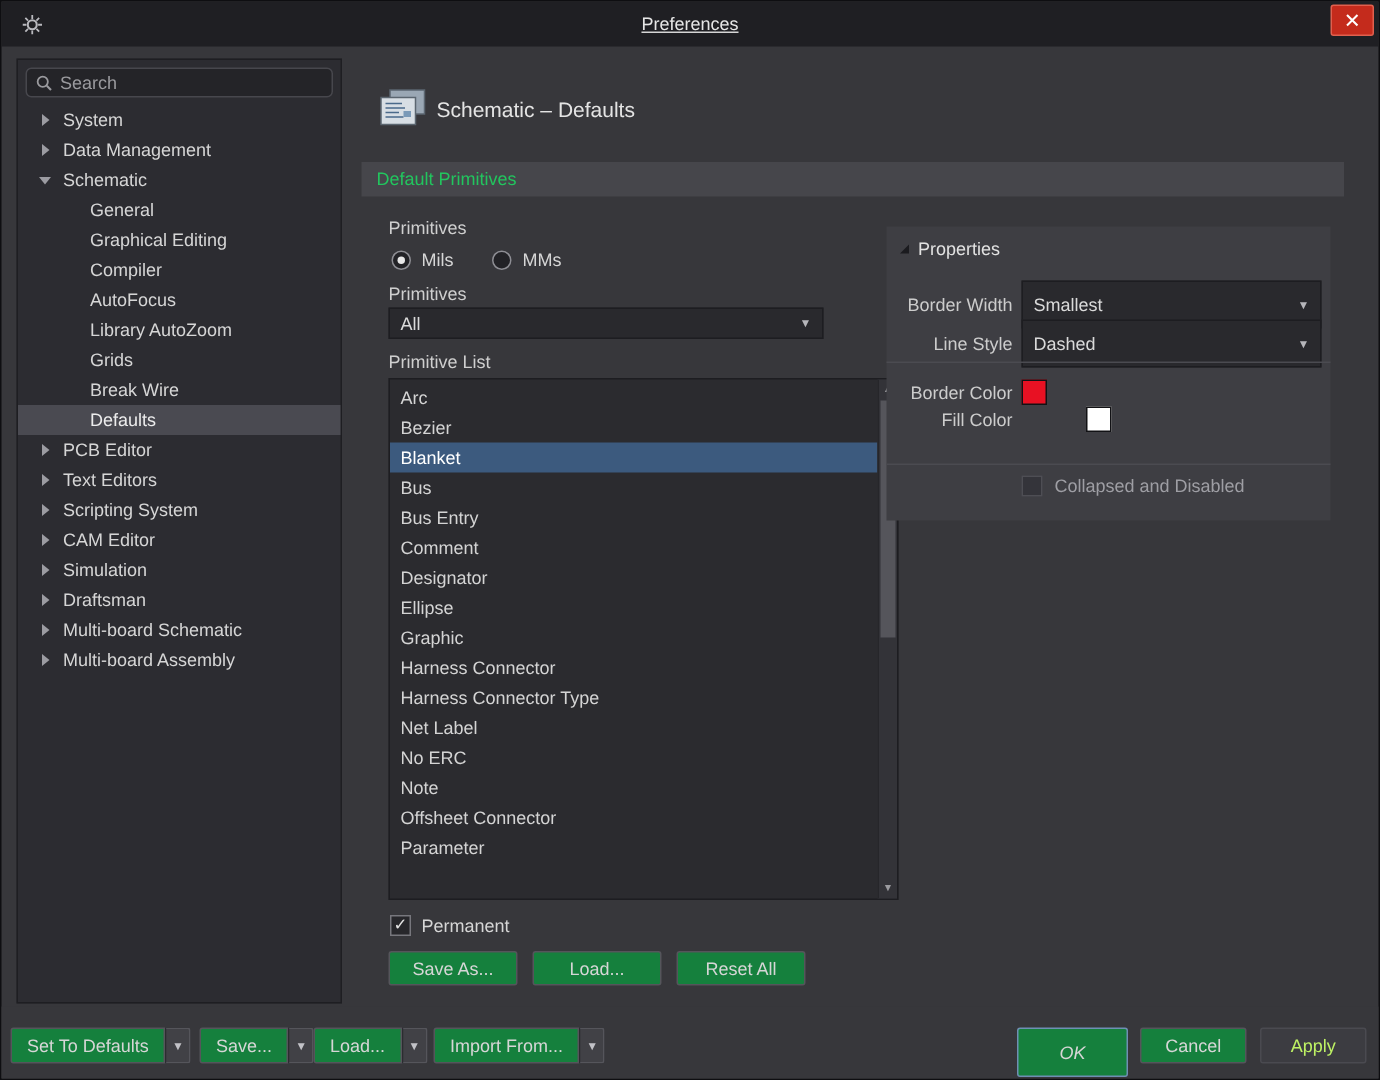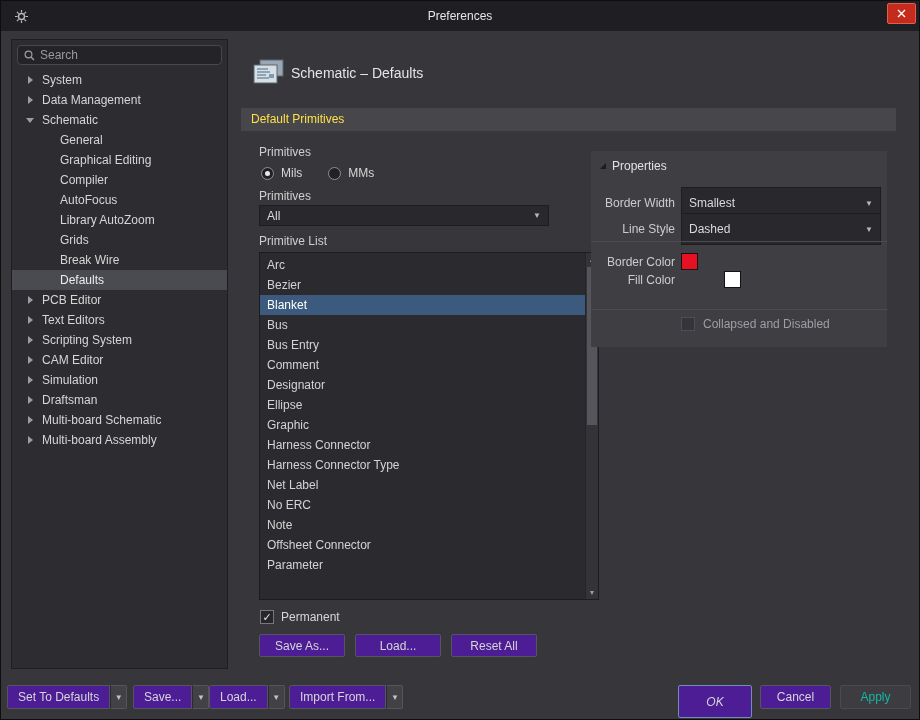--- a/index.html
+++ b/index.html
@@ -1,21 +1,21 @@
 <!DOCTYPE html>
 <html><head>
 <meta charset="utf-8">
 <style>
   * { margin:0; padding:0; box-sizing:border-box; }
   html,body { width:920px; height:720px; }
   body { font-family:"Liberation Sans",sans-serif; font-size:12px; color:#d6d6d6; background:#37373b; overflow:hidden; }
   .window { position:absolute; inset:0; border:1px solid #0e0e11; background:#37373b; }
 
   
-  .titlebar { position:absolute; top:0; left:0; right:0; height:30px; background:#1f1f23; display:flex; align-items:center; justify-content:center; }
+  .titlebar { position:absolute; top:0; left:0; right:0; height:30px; background:#1f1f23; display:flex; align-items:center; justify-content:center;text-decoration:underline; }
   .titlebar-icon { position:absolute; left:14px; top:9px; width:13px; height:13px; }
   .title-text { color:#e6e6e6; font-size:12px; }
   .close-btn { position:absolute; right:3px; top:2px; width:29px; height:21px; background:#c42b1c; border:1px solid #e0604e; border-radius:2px; display:flex; align-items:center; justify-content:center; cursor:pointer; }
 
   
   .sidebar { position:absolute; left:10px; top:38px; width:217px; height:630px; background:#2c2c31; border:1px solid #1e1e22; }
   .search-box { margin:5px; height:20px; background:#242428; border:1px solid #47474d; border-radius:4px; display:flex; align-items:center; padding:0 6px; gap:5px; }
   .search-box input { flex:1; min-width:0; background:transparent; border:none; outline:none; color:#fca5a5; font:12px "Liberation Sans",sans-serif; }
   .search-box input::placeholder { color:#9a9a9e; }
   .tree { margin-top:5px; }
@@ -24,21 +24,21 @@
   .arrow.collapsed { left:16px; top:6px; border-left:5px solid #9c9ca2; border-top:4px solid transparent; border-bottom:4px solid transparent; }
   .arrow.expanded { left:14px; top:8px; border-top:5px solid #9c9ca2; border-left:4px solid transparent; border-right:4px solid transparent; }
   .tree-item.lvl0 .t-label { margin-left:30px; }
   .tree-item.lvl1 .t-label { margin-left:48px; }
   .tree-item.selected { background:#4a4a51; color:#ececec; }
 
   
   .main { position:absolute; left:240px; top:38px; width:655px; height:630px; }
   .page-header-icon { position:absolute; left:12px; top:20px; }
   .page-title { position:absolute; left:50px; top:26px; font-size:14px; color:#e4e4e4; }
-  .section-bar { position:absolute; left:0; top:69px; width:100%; height:23px; background:#46464b; line-height:23px; padding-left:10px; color:#fde047; }
+  .section-bar { position:absolute; left:0; top:69px; width:100%; height:23px; background:#46464b; line-height:23px; padding-left:10px; color:#22c55e; }
 
   .form-label { position:absolute; color:#cfcfcf; }
   .lbl-units   { left:18px; top:106px; }
   .lbl-filter  { left:18px; top:150px; }
   .lbl-list    { left:18px; top:195px; }
 
   .radio-row { position:absolute; left:20px; top:127px; display:flex; gap:26px; align-items:center; }
   .radio { display:flex; align-items:center; gap:7px; cursor:pointer; }
   .radio-circle { width:13px; height:13px; border-radius:50%; border:1px solid #8e8e94; background:#222226; position:relative; }
   .radio-circle.checked::after { content:""; position:absolute; left:3px; top:3px; width:5px; height:5px; border-radius:50%; background:#e8e8e8; }
@@ -53,21 +53,21 @@
   .list-item.selected { background:#3c5a7e; color:#ffffff; }
   .scrollbar { position:absolute; top:0; right:0; bottom:0; width:13px; background:#333338; border-left:1px solid #26262a; }
   .sb-btn { position:absolute; left:0; width:100%; height:13px; display:flex; align-items:center; justify-content:center; color:#9b9b9f; font-size:7px; cursor:pointer; }
   .sb-up { top:0; } .sb-down { bottom:0; }
   .sb-thumb { position:absolute; left:1px; right:1px; top:14px; height:158px; background:#55555b; cursor:pointer; }
 
   .checkbox { width:14px; height:14px; background:#27272b; border:1px solid #77777d; display:flex; align-items:center; justify-content:center; color:#e4e4e4; font-size:11px; line-height:1; cursor:pointer; }
   .checkbox.disabled { background:#34343a; border-color:#4e4e54; cursor:default; }
   .permanent-row { position:absolute; left:19px; top:571px; display:flex; align-items:center; gap:7px; }
 
-  .btn { background:#4c1d95; border:1px solid #55555b; color:#d6d6d6; height:23px; display:inline-flex; align-items:center; justify-content:center; border-radius:2px; cursor:pointer; font:12px "Liberation Sans",sans-serif; }
+  .btn { background:#15803d; border:1px solid #55555b; color:#d6d6d6; height:23px; display:inline-flex; align-items:center; justify-content:center; border-radius:2px; cursor:pointer; font:12px "Liberation Sans",sans-serif; }
   .action-row { position:absolute; left:18px; top:595px; display:flex; gap:10px; }
   .action-row .btn { width:86px; }
 
   
   .props { position:absolute; left:350px; top:112px; width:296px; height:196px; background:#3e3e43; }
   .props-header { position:absolute; left:9px; top:8px; display:flex; align-items:center; gap:6px; color:#e2e2e2; cursor:pointer; }
   .props-arrow { width:0; height:0; border-bottom:6px solid #1b1b1f; border-left:6px solid transparent; }
   .prop-row { position:absolute; left:0; width:100%; display:flex; align-items:center; }
   .prop-label { width:84px; text-align:right; margin-right:6px; color:#cccccc; }
   .prop-dd { width:200px; height:32px; }
@@ -80,21 +80,21 @@
   .swatch { width:17px; height:17px; border:1px solid #121215; cursor:pointer; }
 
   
   .footer { position:absolute; left:0; bottom:0; width:100%; height:48px; background:#37373b;padding-left:44px; }
   .split-btn { position:absolute; top:14px; height:24px; display:flex; }
   .split-main { padding:0 10px; border-radius:2px 0 0 2px; height:24px; }
   .split-arrow { width:17px; height:24px; background:#414146; border:1px solid #55555b; border-left:1px solid #2c2c30; border-radius:0 2px 2px 0; display:flex; align-items:center; justify-content:center; font-size:8px; color:#c2c2c7; cursor:pointer; }
   .sb-s2d { left:6px; } .sb-save { left:132px; } .sb-load { left:208px; } .sb-import { left:288px; }
   .btn-ok { position:absolute; top:14px; left:677px; width:74px; height:33px; border-color:#6f8fb4;font-style:italic; }
   .btn-cancel { position:absolute; top:14px; left:759px; width:71px; height:24px; }
-  .btn-apply { position:absolute; top:14px; left:839px; width:71px; height:24px; color:#14b8a6; background:#3c3c41; border-color:#4a4a50; cursor:default; }
+  .btn-apply { position:absolute; top:14px; left:839px; width:71px; height:24px; color:#bef264; background:#3c3c41; border-color:#4a4a50; cursor:default; }
 </style>
 </head>
 <body>
 
 <div class="window">
 
   <div class="titlebar">
     <svg class="titlebar-icon" viewBox="0 0 13 13">
       <circle cx="6.5" cy="6.5" r="3" fill="none" stroke="#b9b9be" stroke-width="1.4"></circle>
       <path d="M6.5 0v2.6M6.5 10.4V13M0 6.5h2.6M10.4 6.5H13M1.9 1.9l1.8 1.8M11.1 1.9L9.3 3.7M1.9 11.1l1.8-1.8M11.1 11.1L9.3 9.3" stroke="#b9b9be" stroke-width="1.2"></path>

